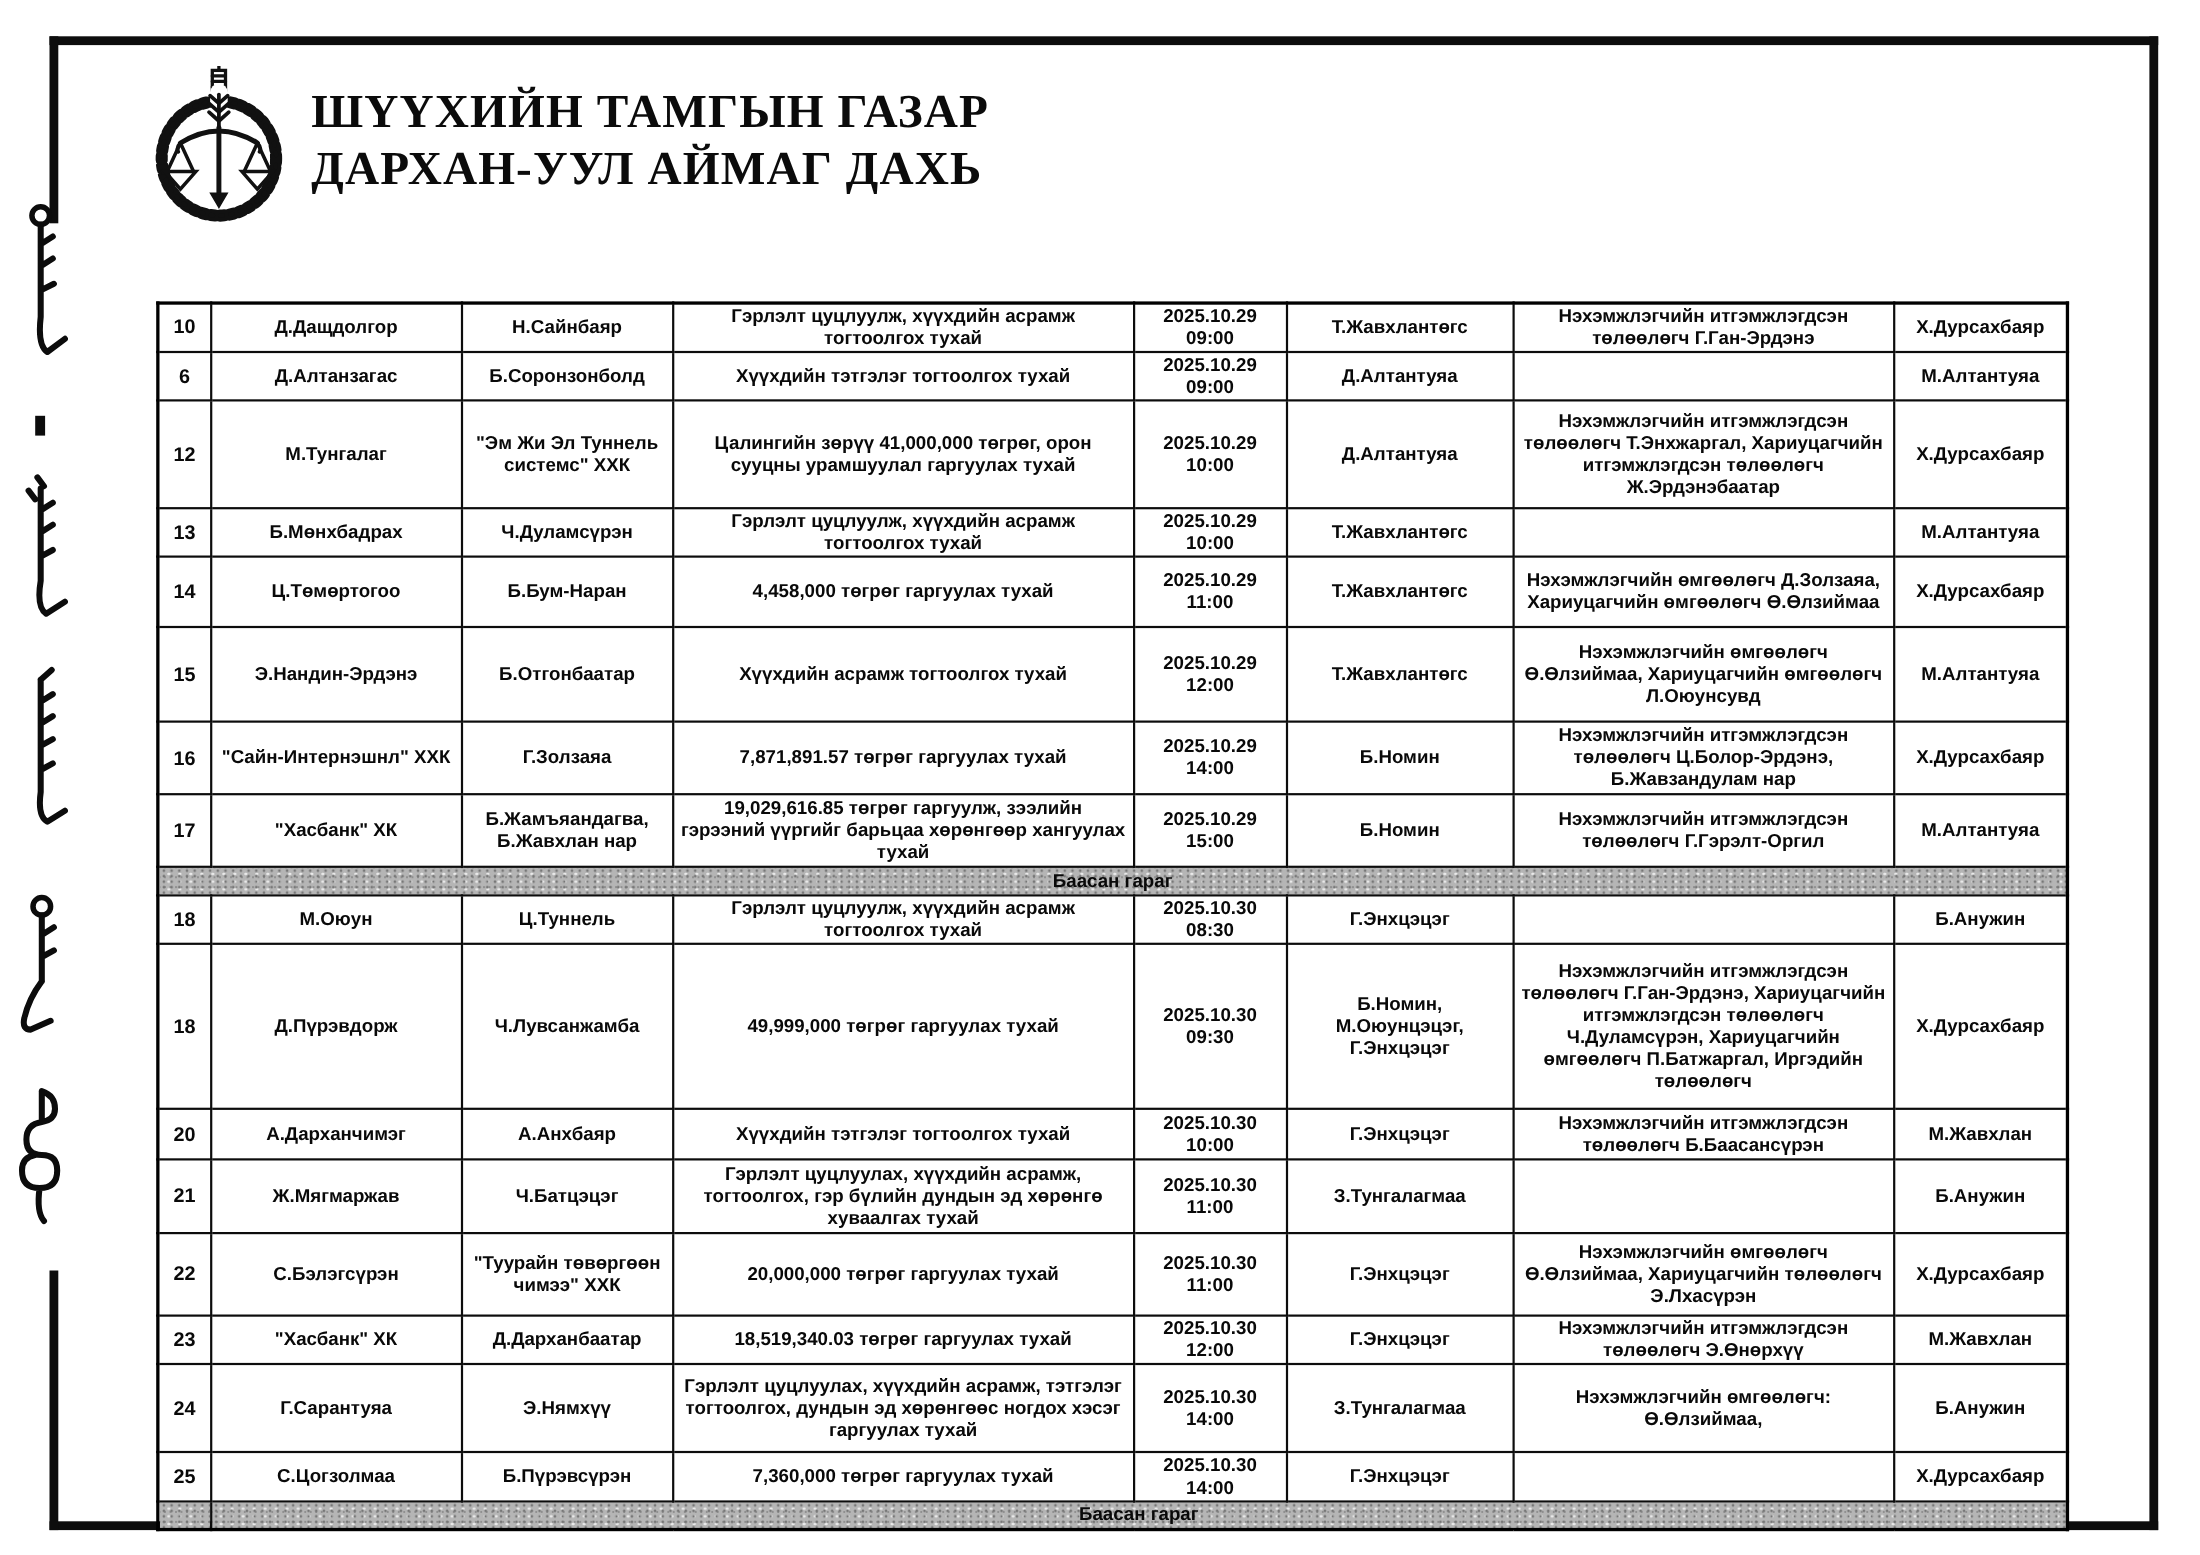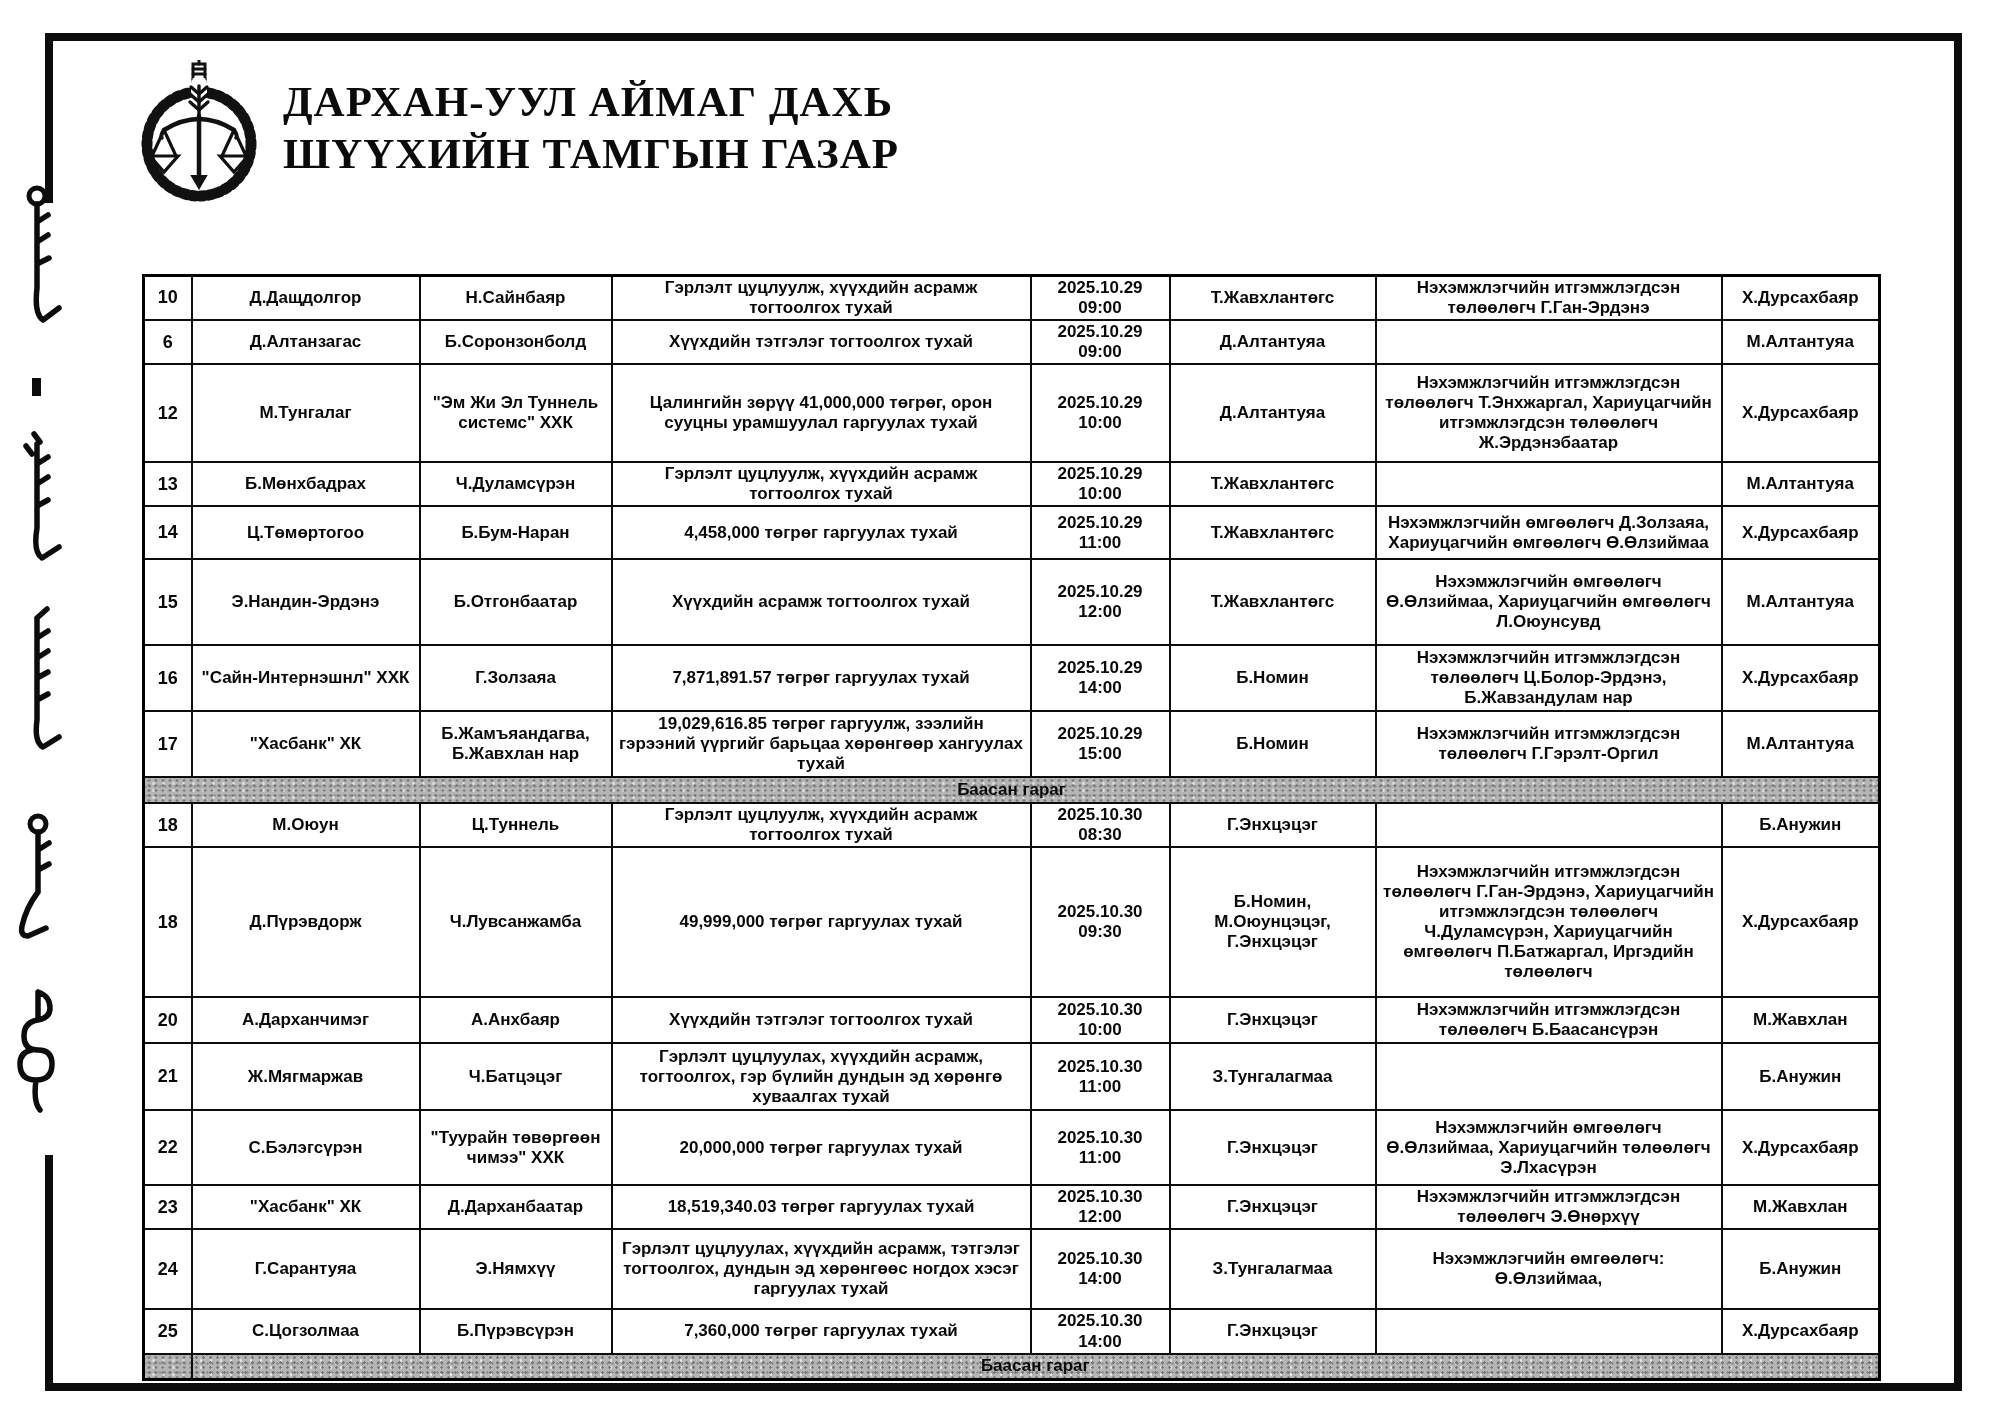--- a/index.html
+++ b/index.html
@@ -106,22 +106,22 @@
     </g>
 
     <g stroke-width="3.2">
       <path d="M100 70 l-12 26 M100 70 l12 26"></path>
       <path d="M86 96 h28 l-14 16 z"></path>
     </g>
   </g>
 </svg>
 
 <div id="org-title">
+  <div>ШҮҮХИЙН ТАМГЫН ГАЗАР</div>
   <div>ДАРХАН-УУЛ АЙМАГ ДАХЬ</div>
-  <div>ШҮҮХИЙН ТАМГЫН ГАЗАР</div>
 </div>
 
 <table id="schedule">
   <colgroup>
     <col style="width:48px">
       <col style="width:228px">
       <col style="width:192px">
       <col style="width:419px">
     <col style="width:139px">
       <col style="width:206px">
@@ -174,21 +174,21 @@
         <td class="c-df">Ч.Дуламсүрэн</td>
         <td class="c-cl">Гэрлэлт цуцлуулж, хүүхдийн асрамж тогтоолгох тухай</td>
         <td class="c-date">
           <div>2025.10.29</div>
           <div>10:00</div>
         </td>
         <td class="c-jd">Т.Жавхлантөгс</td>
         <td class="c-rp"></td>
         <td class="c-ck">М.Алтантуяа</td>
       </tr>
-      <tr style="height: 53px;">
+      <tr style="height: 64px;">
         <td class="c-no">14</td>
         <td class="c-pl">Ц.Төмөртогоо</td>
         <td class="c-df">Б.Бум-Наран</td>
         <td class="c-cl">4,458,000 төгрөг гаргуулах тухай</td>
         <td class="c-date">
           <div>2025.10.29</div>
           <div>11:00</div>
         </td>
         <td class="c-jd">Т.Жавхлантөгс</td>
         <td class="c-rp">Нэхэмжлэгчийн өмгөөлөгч Д.Золзаяа, Хариуцагчийн өмгөөлөгч Ө.Өлзиймаа</td>

